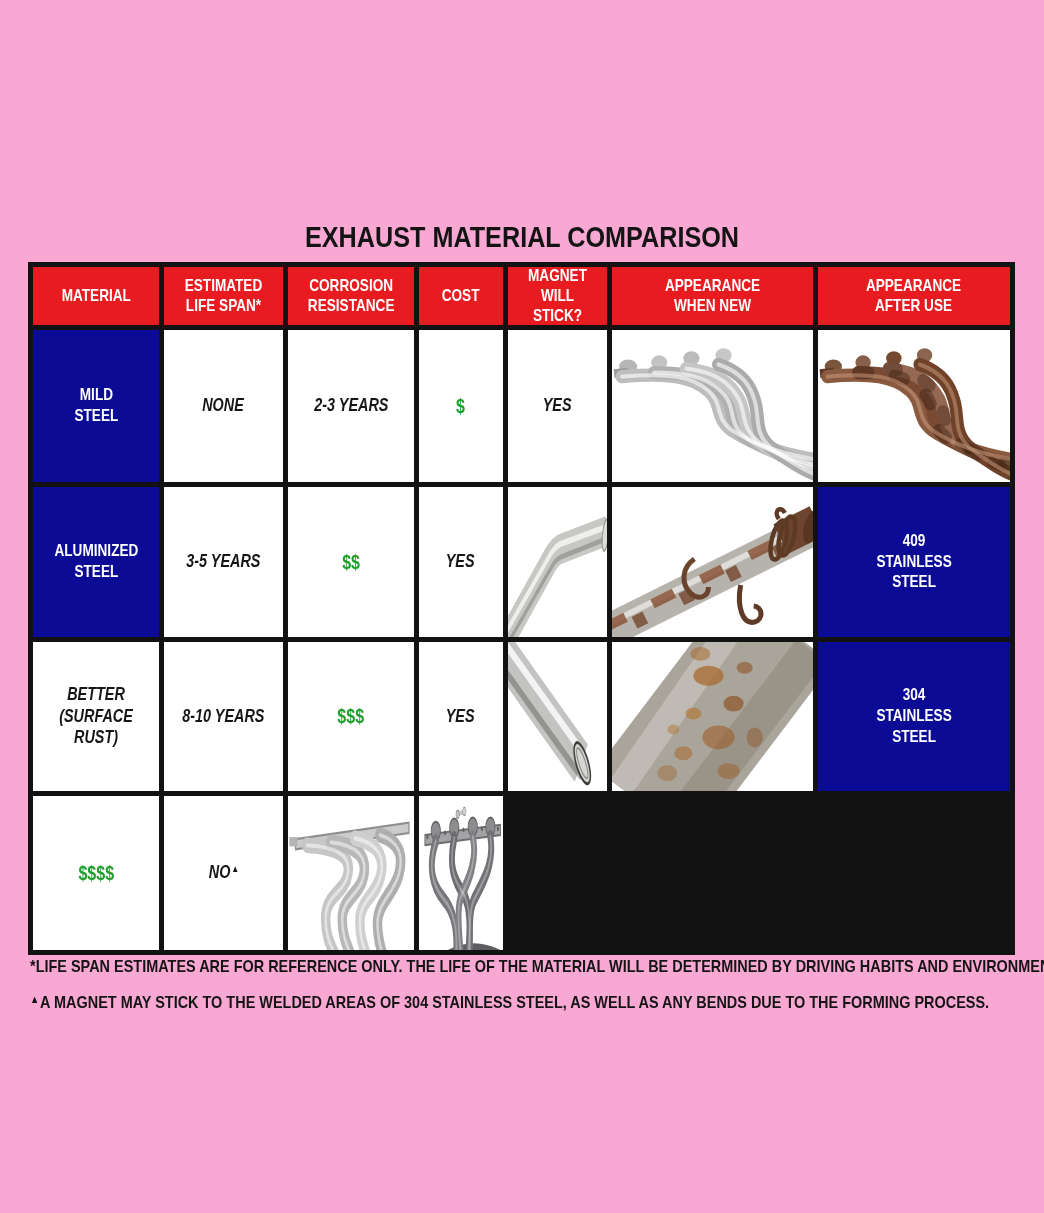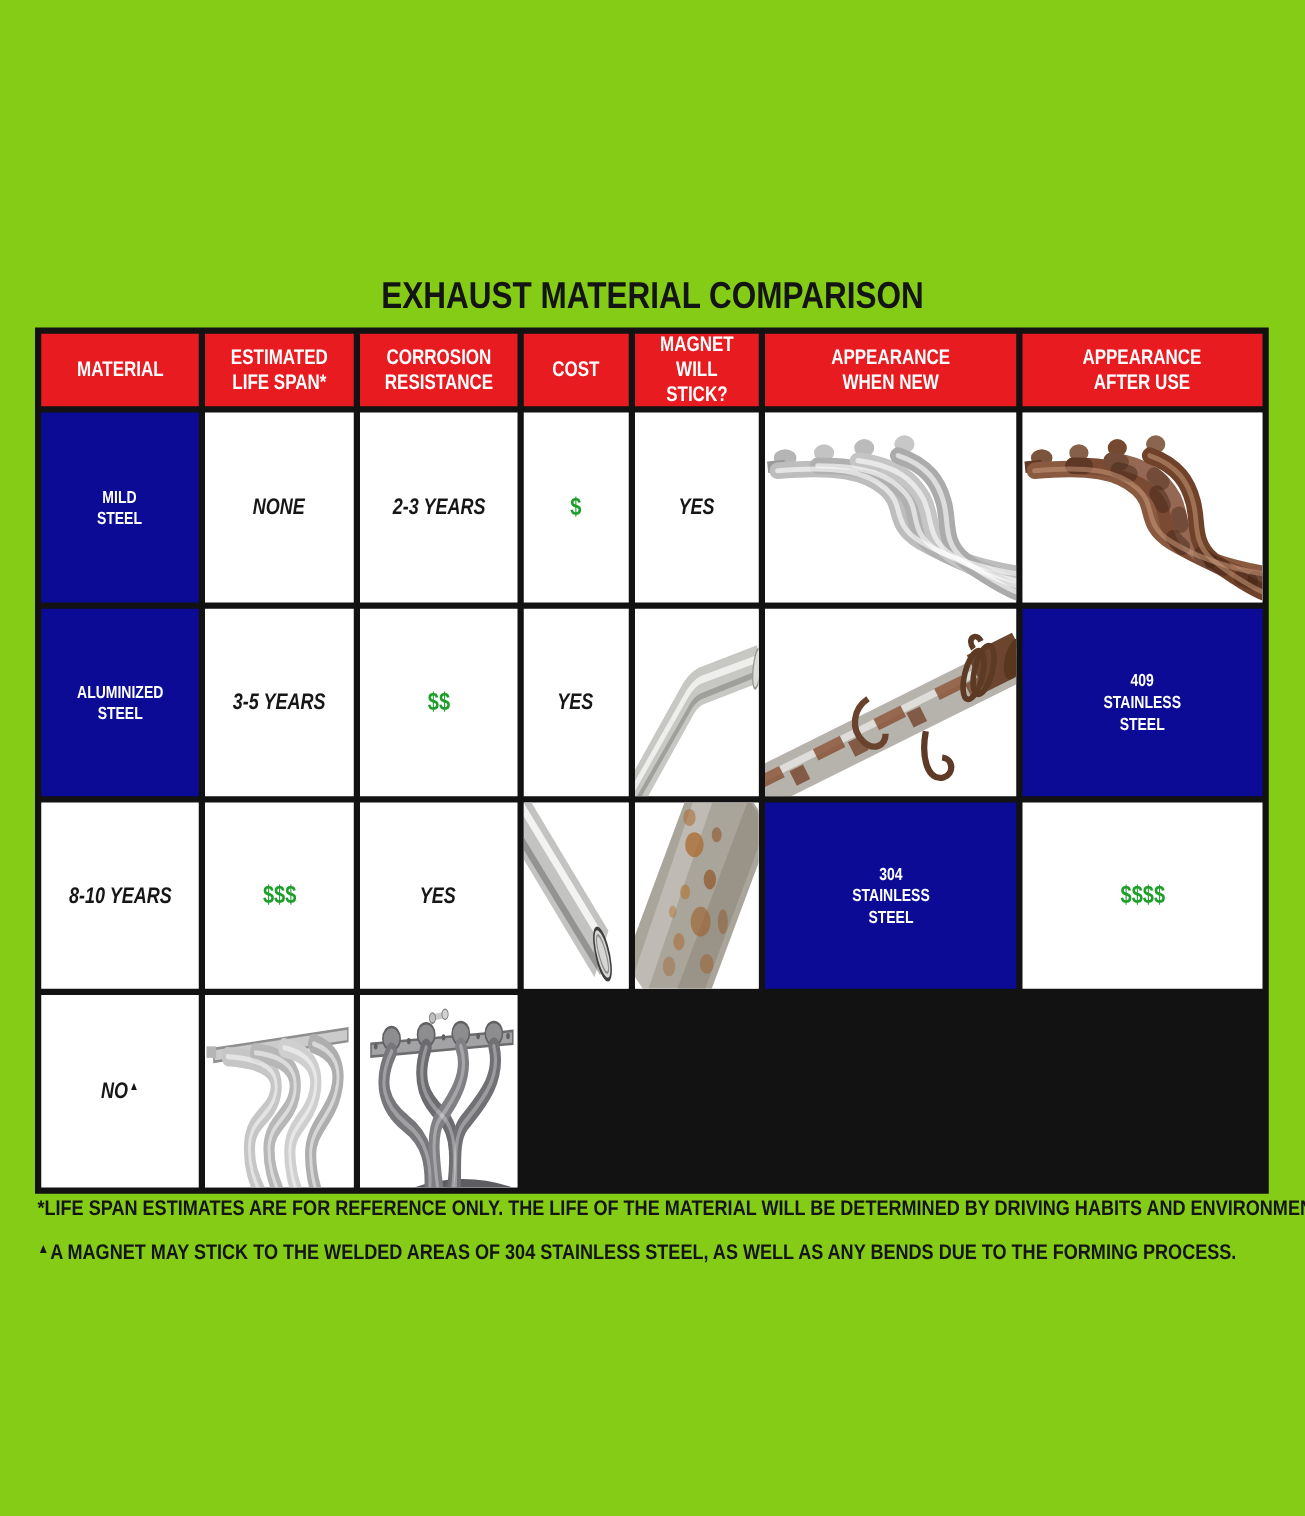--- a/index.html
+++ b/index.html
@@ -2,41 +2,41 @@
 <html style="--header-red: #e81c20; --material-blue: #0b0b96; --cost-green: #1e9e2a; --border-black: #121212;"><head>
 <meta charset="utf-8">
 <style>
   * { margin:0; padding:0; box-sizing:border-box; }
   html,body { background:#ffffff; }
   body {
     width:1044px; height:1213px;
     font-family:"Liberation Sans", sans-serif;
     -webkit-font-smoothing:antialiased;
   }
-  .page { position:relative; width:1044px; height:1213px; background:#84cc16; overflow:hidden; }
+  .page { position:relative; width:1044px; height:1213px; background:#f9a8d4; overflow:hidden; }
 
   .cnd { display:inline-block; transform:scaleX(.8); white-space:pre-line; }
 
   .title {
     position:absolute; top:221px; left:0; width:100%;
     text-align:center; font-size:30px; font-weight:700; color:#141414;
     transform:scaleX(.84); line-height:1.05;
   }
 
   .tbl {
     position:absolute; left:28px; top:262px;
     display:grid;
     grid-template-columns:126px 119px 126px 84px 99px 201px 192px;
     grid-template-rows:58px 152px 150px 149px 154px;
     gap:5px; padding:5px;
     background:var(--border-black,#121212);
   }
   .cell { background:#fff; display:flex; align-items:center; justify-content:center; text-align:center; overflow:hidden; }
   .hd  { background:var(--header-red,#e81c20); color:#fff; font-weight:700; font-size:17px; line-height:1.18; }
-  .mat { background:var(--material-blue,#0b0b96); color:#fff; font-weight:700; font-size:14px; line-height:1.22;justify-content:center; }
+  .mat { background:var(--material-blue,#0b0b96); color:#fff; font-weight:700; font-size:17px; line-height:1.22;justify-content:center; }
   .txt { color:#161616; font-weight:700; font-size:18px; line-height:1.22;font-style:italic; }
   .cost { color:var(--cost-green,#1e9e2a); font-weight:700; font-size:20px; }
   .tri { font-size:10px; vertical-align:6px; margin-left:1px; }
   .photo { padding:0; background:#fff; }
   .photo svg { width:100%; height:100%; display:block; }
 
   .fns { position:absolute; left:30px; top:951px; }
   .fn  { font-weight:700; font-size:17px; color:#141414; line-height:32px;
          white-space:nowrap; transform:scaleX(.85); transform-origin:0 50%; }
   .pfx-sup { font-size:11px; vertical-align:5px; margin-right:1px; }
@@ -178,20 +178,25 @@
         <path d="M 128,98 C 124,120 130,138 142,135 C 151,132 150,120 141,119" fill="none" stroke="#5f3a26" stroke-width="5"></path>
       </svg>
     </div>
 
     <div class="cell mat">
         <span class="cnd">409
 STAINLESS
 STEEL</span>
       </div>
     <div class="cell txt">
+        <span class="cnd">BETTER
+(SURFACE
+RUST)</span>
+      </div>
+    <div class="cell txt">
         <span class="cnd">8-10 YEARS</span>
       </div>
     <div class="cell cost">
         <span class="cnd">$$$</span>
       </div>
     <div class="cell txt">
         <span class="cnd"><span>YES</span><sup class="tri"></sup></span>
       </div>
 
     <div class="cell photo" title="Photo: polished straight stainless tube">

